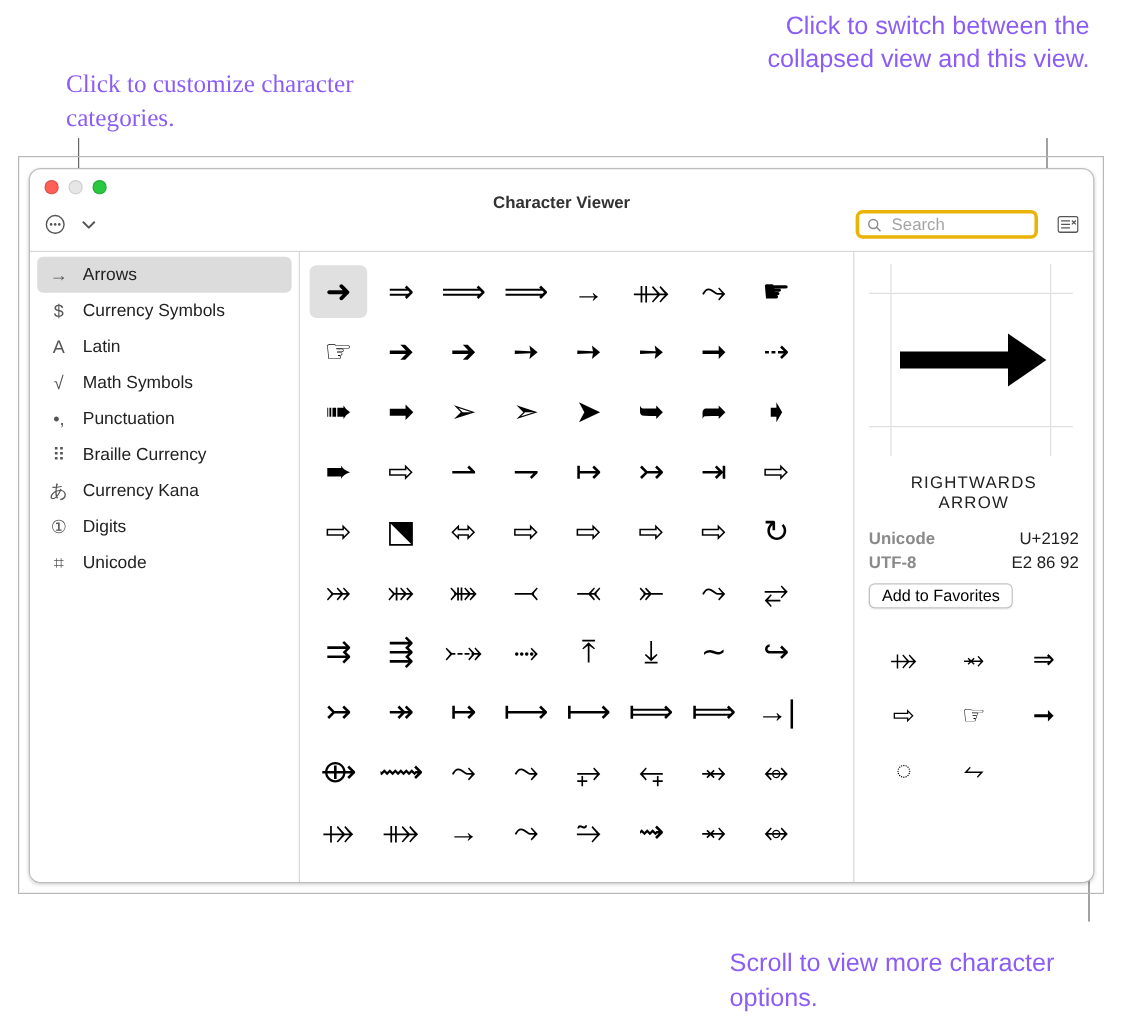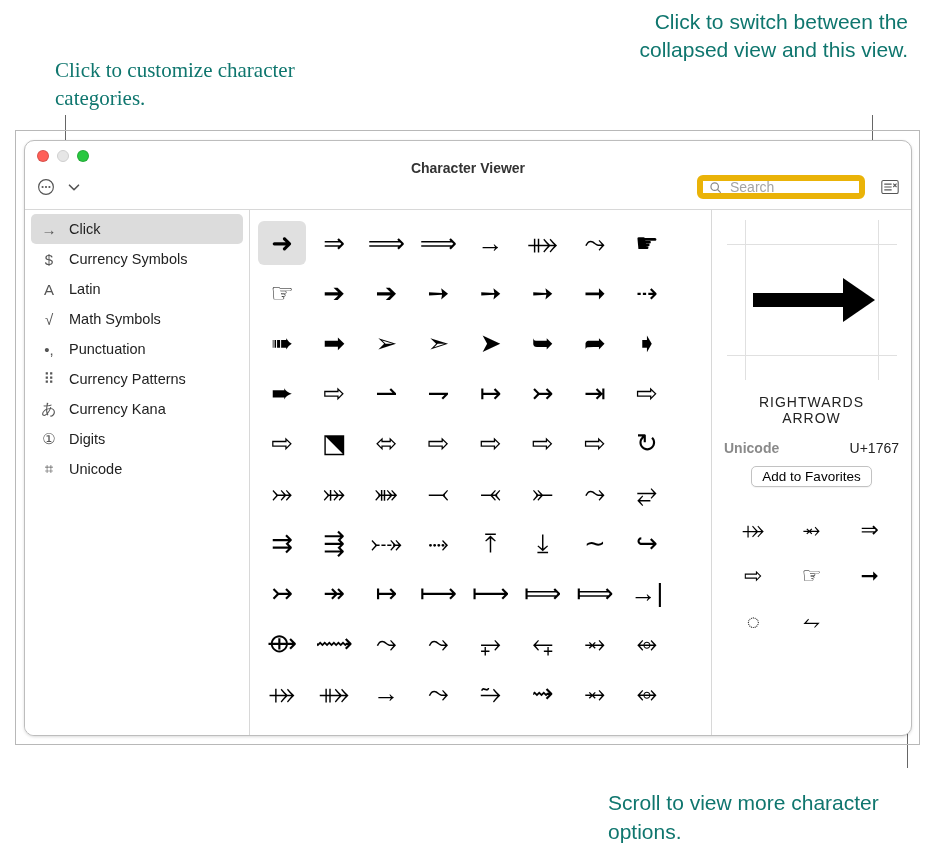--- a/index.html
+++ b/index.html
@@ -10,21 +10,21 @@
     background: #fff;
     position: relative;
     color: #000;
   }
 
   
   .callout {
     position: absolute;
     font-size: 21px;
     line-height: 1.35;
-    color: #0f766e;
+    color: #8b5cf6;
   }
   .callout-tl { left: 55px; top: 56px; width: 260px; font-family: Liberation Serif, serif; }
   .callout-tr { right: 26px; top: 8px; width: 330px; text-align: right; }
   .callout-br { right: 26px; bottom: 8px; width: 300px; text-align: left; }
 
   .leader {
     position: absolute;
     background: #666;
   }
   .leader-tl { left: 65px; top: 115px; width: 1px; height: 84px; }
@@ -84,22 +84,22 @@
     gap: 6px;
   }
   .tb-btn {
     width: 22px; height: 22px;
     display: flex; align-items: center; justify-content: center;
     color: #555;
   }
   .tb-btn svg { width: 18px; height: 18px; }
   .spacer { flex: 1; }
   .search {
-    width: 168px; height: 24px;
-    border: 6px solid #eab308;
+    width: 152px; height: 24px;
+    border: 3px solid #eab308;
     border-radius: 6px;
     display: flex; align-items: center;
     padding: 0 6px; gap: 4px;
     background: #fff;
   }
   .search svg { width: 13px; height: 13px; flex-shrink:0; color:#8a8a8a; }
   .search input {
     border: none; outline: none; flex: 1;
     font-size: 14px; color: #333; background: transparent;
   }
@@ -147,21 +147,21 @@
     border-radius: 6px;
     color: #000;
     background: transparent;
   }
   .cell.sel { background: #e0e0e0; }
 
   
   .detail {
     width: 200px; border-left: 1px solid #d8d8d8;
     padding: 10px 12px 0 12px;
-    display: flex; flex-direction: column; align-items: center;
+    display: flex; flex-direction: column; align-items: flex-start;
     overflow: hidden;
     margin-left: 32px;
   }
   .preview {
     width: 170px; height: 160px; position: relative;
     margin-bottom: 14px;
   }
   .preview .guide { position:absolute; background:#e0e0e0; }
   .preview .gv1 { left: 18px; top:0; width:1px; height:100%; }
   .preview .gv2 { right:18px; top:0; width:1px; height:100%; }
@@ -258,41 +258,41 @@
         <line x1="4" y1="12.5" x2="13" y2="12.5" stroke="currentColor" stroke-width="1.3"></line>
         <path d="M15 5 L19 9 M19 5 L15 9" stroke="currentColor" stroke-width="1.3"></path>
       </svg>
     </div>
   </div>
 
   <div class="body">
     <div class="sidebar" id="sidebar">
         <div class="sb-item selected">
           <span class="sb-icon">→</span>
-          <span>Click</span>
+          <span>Arrows</span>
         </div>
         <div class="sb-item">
           <span class="sb-icon">$</span>
           <span>Currency Symbols</span>
         </div>
         <div class="sb-item">
           <span class="sb-icon">A</span>
           <span>Latin</span>
         </div>
         <div class="sb-item">
           <span class="sb-icon">√</span>
           <span>Math Symbols</span>
         </div>
         <div class="sb-item">
           <span class="sb-icon">•,</span>
           <span>Punctuation</span>
         </div>
         <div class="sb-item">
           <span class="sb-icon">⠿</span>
-          <span>Currency Patterns</span>
+          <span>Braille Currency</span>
         </div>
         <div class="sb-item">
           <span class="sb-icon">あ</span>
           <span>Currency Kana</span>
         </div>
         <div class="sb-item">
           <span class="sb-icon">①</span>
           <span>Digits</span>
         </div>
         <div class="sb-item">
@@ -395,21 +395,25 @@
             <svg viewBox="0 0 130 60">
               <line x1="6" y1="30" x2="104" y2="30" stroke="#000" stroke-width="14"></line>
               <path d="M96 8 L128 30 L96 52 Z" fill="#000"></path>
             </svg>
           </div>
         </div>
         <div class="charname">RIGHTWARDS ARROW</div>
         <div class="props" id="props">
             <div class="row">
               <span class="k">Unicode</span>
-              <span class="v">U+1767</span>
+              <span class="v">U+2192</span>
+            </div>
+            <div class="row">
+              <span class="k">UTF-8</span>
+              <span class="v">E2 86 92</span>
             </div>
           </div>
         <button class="fav-btn">Add to Favorites</button>
         <div class="variants" id="variants">
             <div>⤀</div>
             <div>⥇</div>
             <div>⇒</div>
             <div>⇨</div>
             <div>☞</div>
             <div>➞</div>

